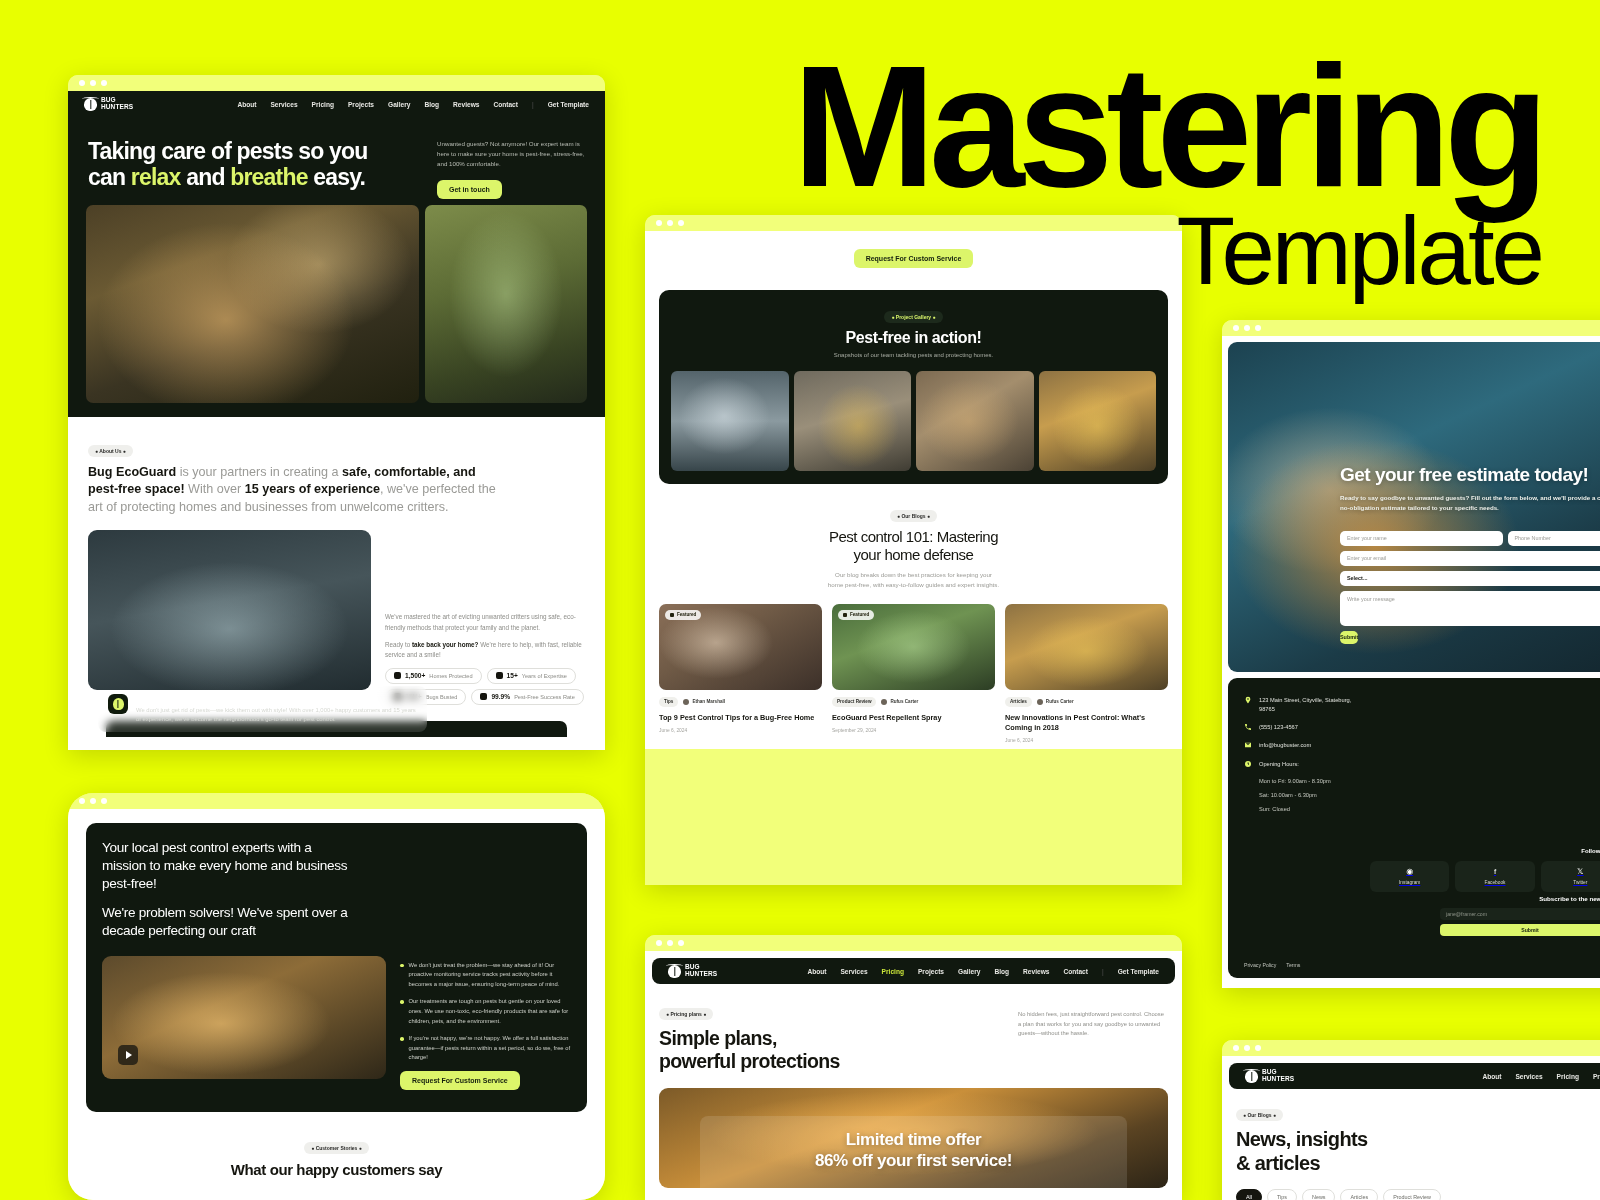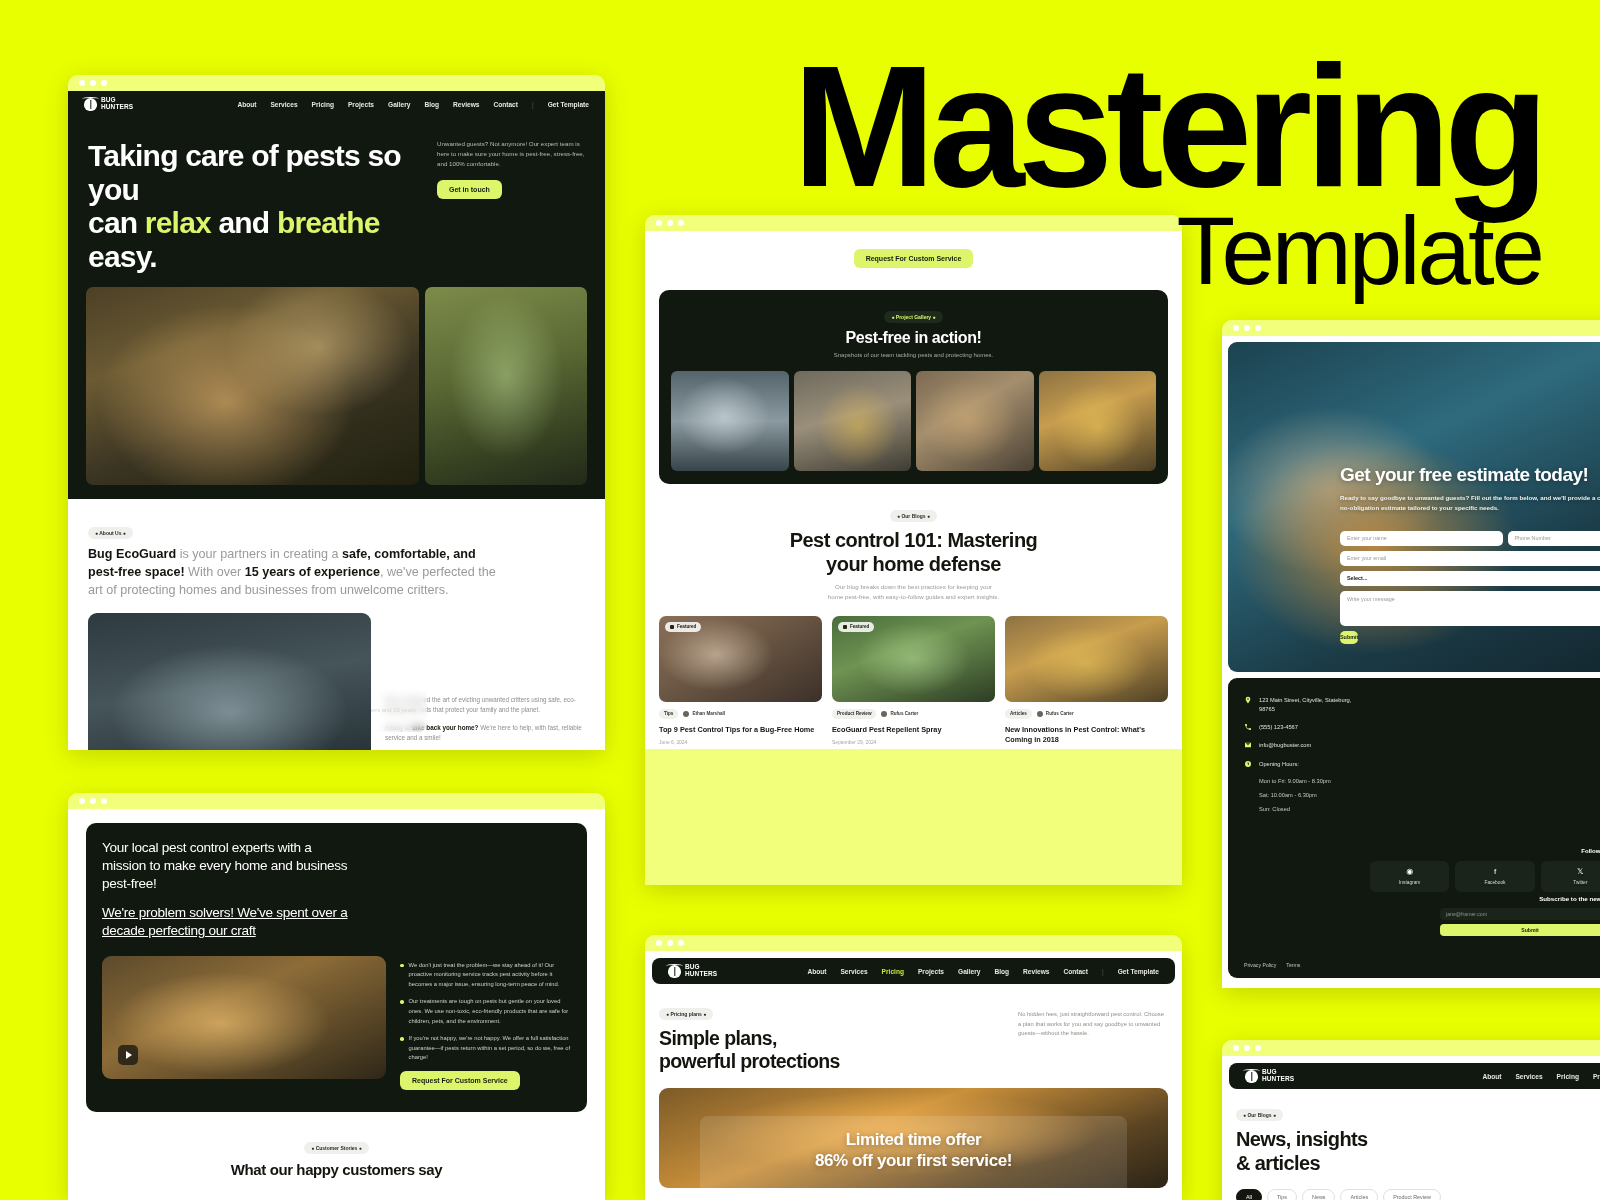--- a/index.html
+++ b/index.html
@@ -217,21 +217,21 @@
       radial-gradient(ellipse 55% 60% at 42% 55%, rgba(255,205,120,0.6), transparent 70%),
       linear-gradient(155deg,#5c4a2c 0%, #8d6c38 40%, #2e2718 100%);
   }
 
   
   #panel-hero { left: 68px; top: 75px; width: 537px; height: 675px; }
   #panel-hero .viewport { height: 659px; }
   .hero-dark { background: #10180f; padding: 0 0 14px 0; }
   .hero-h1 {
     color: #fff;
-    font-size: 30px;
+    font-size: 23px;
     font-weight: 700;
     line-height: 1.12;
     letter-spacing: -0.8px;
     padding: 22px 20px 0 20px;
     max-width: 380px;
   }
   .hero-h1 .hl { color: #dcf56a; }
   .hero-side {
     position: absolute;
     right: 20px;
@@ -308,21 +308,21 @@
     padding: 3.5px 8px;
     font-size: 5.6px;
     color: #8b8b86;
     white-space: nowrap;
   }
   .stat .ic { width: 7px; height: 7px; background: #15150f; border-radius: 2px; flex:none; }
   .stat b { color: #15150f; font-size: 6.6px; font-weight: 700; }
   .hero-footer { height: 16px; background: #10180f; margin: 16px 18px 0 18px; border-radius: 7px 7px 0 0; }
 
   
-  #panel-mission { left: 68px; top: 793px; width: 537px; height: 407px; }
+  #panel-mission { left: 68px; top: 793px; width: 537px; height: 407px; border-radius: 25px; }
   #panel-mission .viewport { height: 391px; }
   .mission-card {
     background: #10180f;
     margin: 14px 18px 0 18px;
     border-radius: 10px;
     padding: 16px 16px 14px 16px;
   }
   .mission-card h2 {
     color: #fff;
     font-size: 13.6px;
@@ -332,21 +332,20 @@
     max-width: 250px;
   }
   .mission-card h3 {
     color: #fff;
     font-size: 13.6px;
     font-weight: 400;
     line-height: 1.32;
     letter-spacing: -0.3px;
     max-width: 250px;
     margin-top: 11px;
-    text-decoration: underline;
   }
   .mission-body { display: flex; gap: 14px; margin-top: 16px; }
   .mission-video {
     width: 284px; height: 123px;
     border-radius: 9px;
     flex: none;
     position: relative;
   }
   .play {
     position: absolute; left: 16px; bottom: 14px;
@@ -399,21 +398,21 @@
   .gallery-dark h2 {
     color: #fff; font-size: 16px; font-weight: 700;
     letter-spacing: -0.4px; margin-top: 6px;
   }
   .gallery-dark .sub { color: #a9ada4; font-size: 6px; margin-top: 5px; }
   .gallery-grid { display: flex; gap: 5px; margin-top: 13px; }
   .gallery-grid .g { flex: 1; height: 100px; border-radius: 6px; }
 
   .blogs-head { text-align: center; padding: 20px 0 0 0; }
   .blogs-head h2 {
-    font-size: 20px; font-weight: 700; color: #15150f;
+    font-size: 15px; font-weight: 400; color: #15150f;
     line-height: 1.2; letter-spacing: -0.5px; margin-top: 6px;
   }
   .blogs-head .sub { font-size: 6.2px; color: #9a9a95; line-height: 1.6; margin-top: 6px; }
   .blog-grid { display: flex; gap: 10px; padding: 14px 14px 0 14px; }
   .blog-card { flex: 1; }
   .blog-card .thumb { height: 86px; border-radius: 7px; position: relative; }
   .feat {
     position: absolute; left: 6px; top: 6px;
     background: rgba(255,255,255,0.85);
     color: #22220f;

